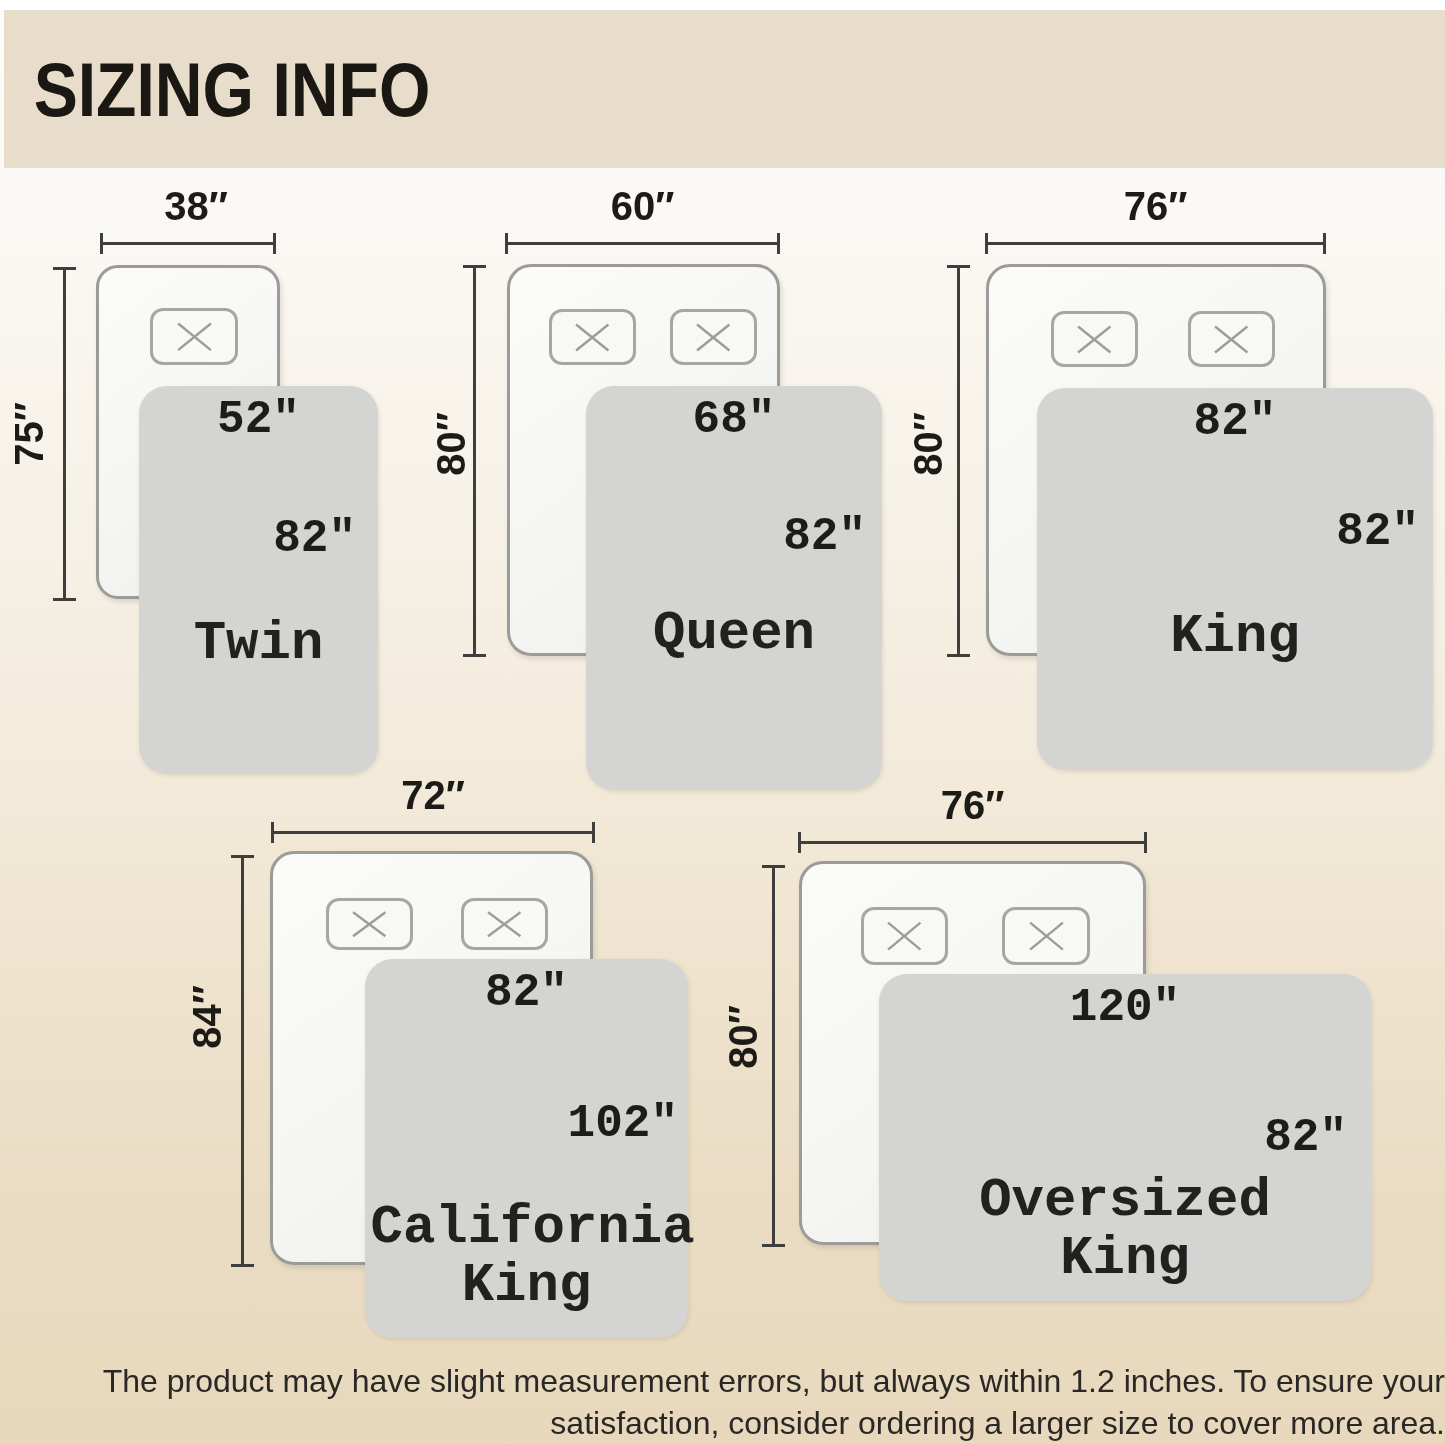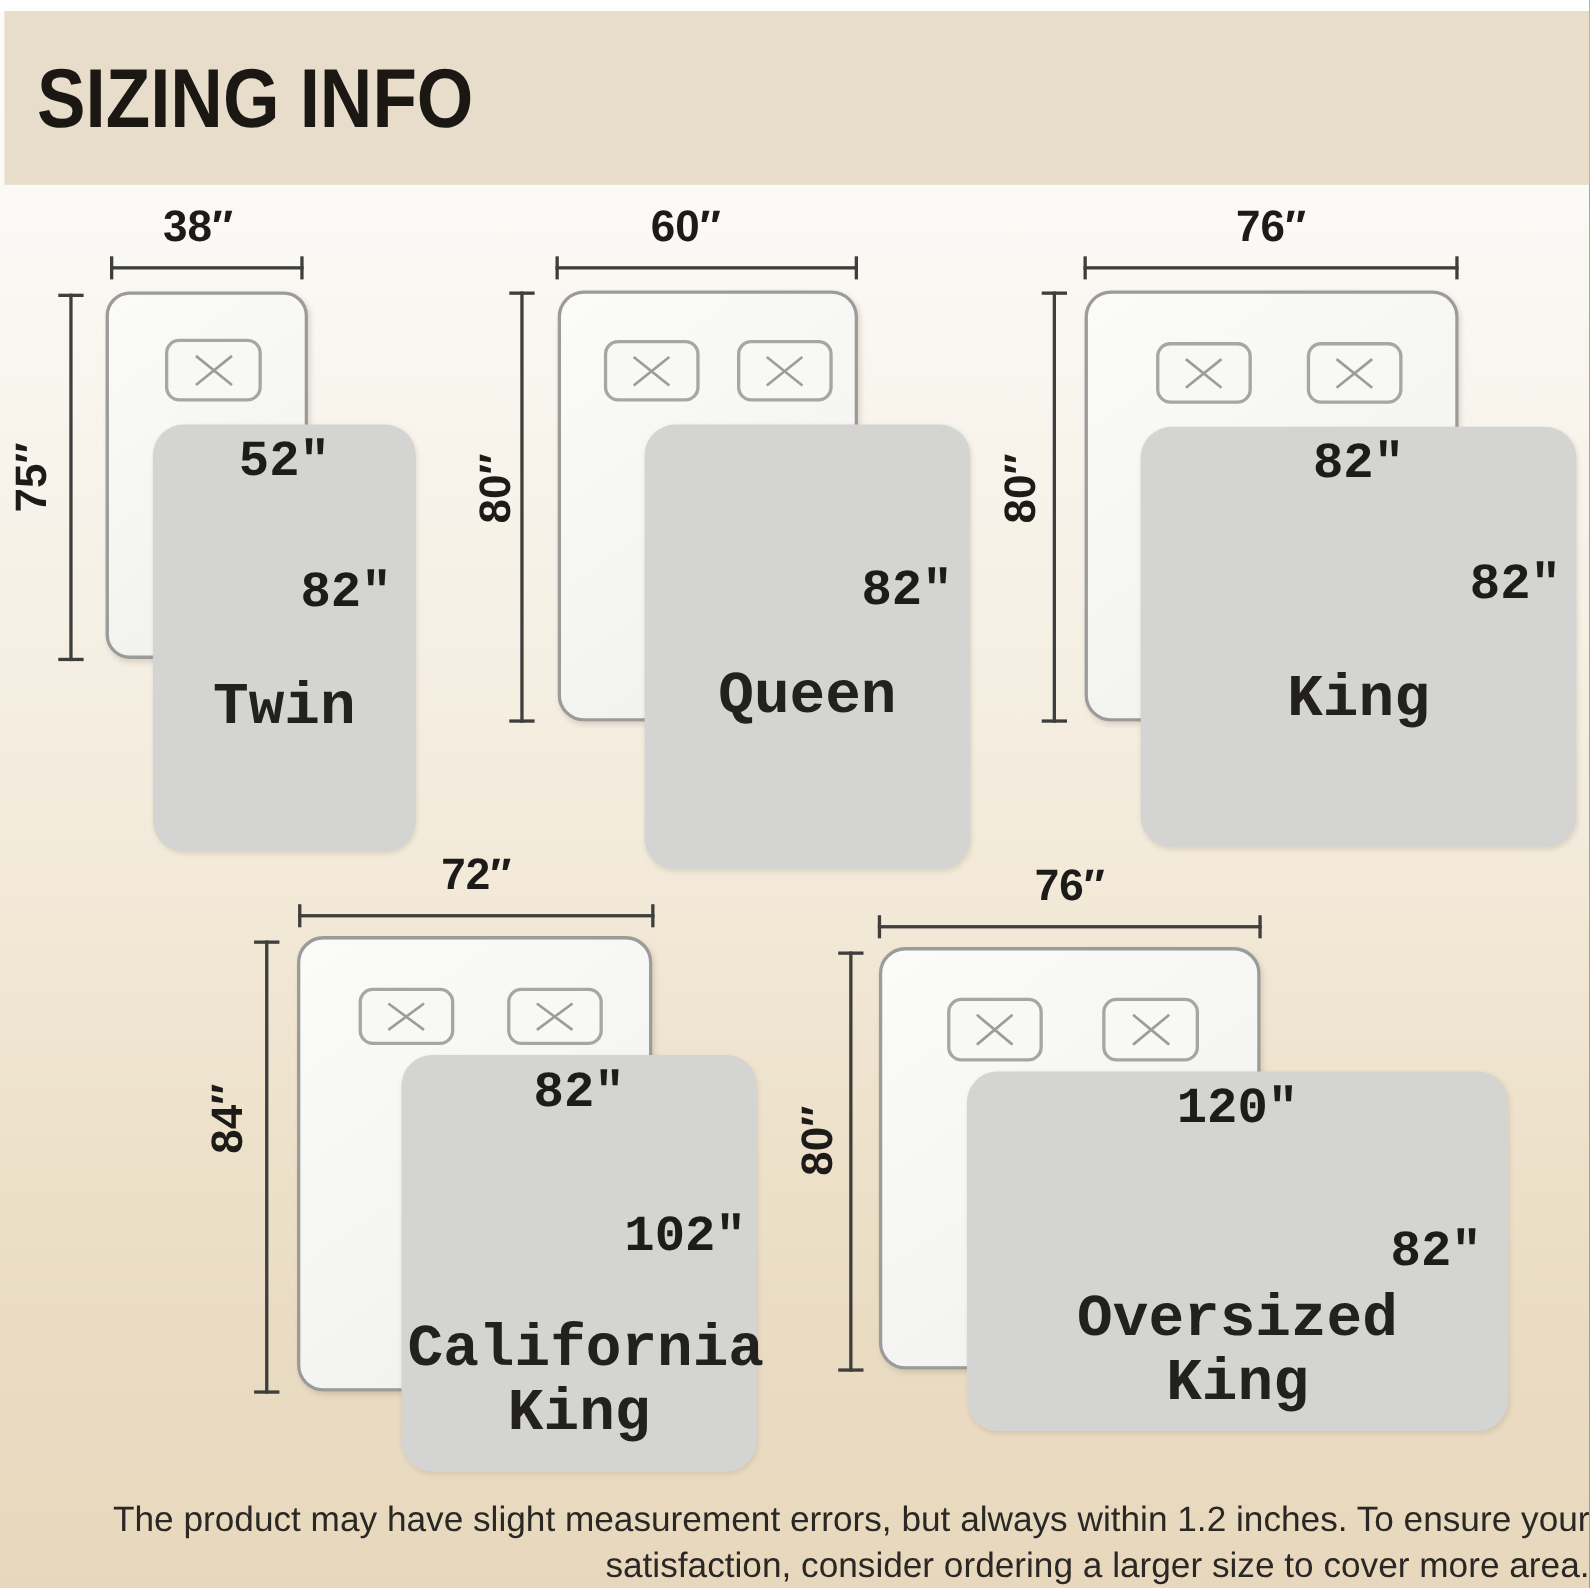--- a/index.html
+++ b/index.html
@@ -60,31 +60,31 @@
     font-family:Liberation Mono, monospace;
   }
   .bw{position:absolute;left:0;right:0;top:8px;text-align:center;
       font-size:46px;font-weight:bold;color:#1e1c1a;}
   .bl{position:absolute;font-size:46px;font-weight:bold;color:#1e1c1a;}
   .bname{position:absolute;left:0;right:0;text-align:center;
       font-size:54px;font-weight:bold;color:#232120;line-height:1.08;}
 
   
   #g-twin .dim-h{left:100px;top:242px;width:176px;}
-  #g-twin .h-label{left:92px;top:184px;width:176px;text-align:center;}
+  #g-twin .h-label{left:108px;top:184px;width:176px;text-align:center;}
   #g-twin .dim-v{left:63px;top:267px;height:334px;}
   #g-twin .v-label{left:-30px;top:411px;}
   #g-twin .bed{left:96px;top:265px;width:184px;height:334px;border-radius:22px;}
   #g-twin .p1{left:51px;top:40px;width:88px;height:57px;}
   #g-twin .blanket{left:139px;top:386px;width:239px;height:388px;}
   #g-twin .bl{top:127px;right:22px;}
   #g-twin .bname{top:229px;}
 
   #g-queen .dim-h{left:505px;top:242px;width:275px;}
-  #g-queen .h-label{left:486px;top:184px;width:275px;text-align:center;}
+  #g-queen .h-label{left:505px;top:184px;width:275px;text-align:center;}
   #g-queen .dim-v{left:473px;top:265px;height:392px;}
   #g-queen .v-label{left:392px;top:421px;}
   #g-queen .bed{left:507px;top:264px;width:273px;height:392px;}
   #g-queen .p1{left:39px;top:42px;width:87px;height:56px;}
   #g-queen .p2{left:160px;top:42px;width:87px;height:56px;}
   #g-queen .blanket{left:586px;top:386px;width:296px;height:404px;}
   #g-queen .bl{top:125px;right:16px;}
   #g-queen .bname{top:219px;}
 
   #g-king .dim-h{left:985px;top:242px;width:341px;}
@@ -170,20 +170,21 @@
           </svg>
       </div>
       <div class="pillow p2">
         <svg viewBox="0 0 100 100" preserveAspectRatio="none">
             <line x1="10" y1="8" x2="90" y2="92"></line>
             <line x1="90" y1="8" x2="10" y2="92"></line>
           </svg>
       </div>
     </div>
     <div class="blanket">
+      <div class="bw">68″</div>
       <div class="bl">82″</div>
       <div class="bname">Queen</div>
     </div>
   </div>
 
   <div id="g-king">
     <div class="dim-h"></div>
     <div class="dim-label h-label">76″</div>
     <div class="dim-v"></div>
     <div class="dim-label v-label">80″</div>

